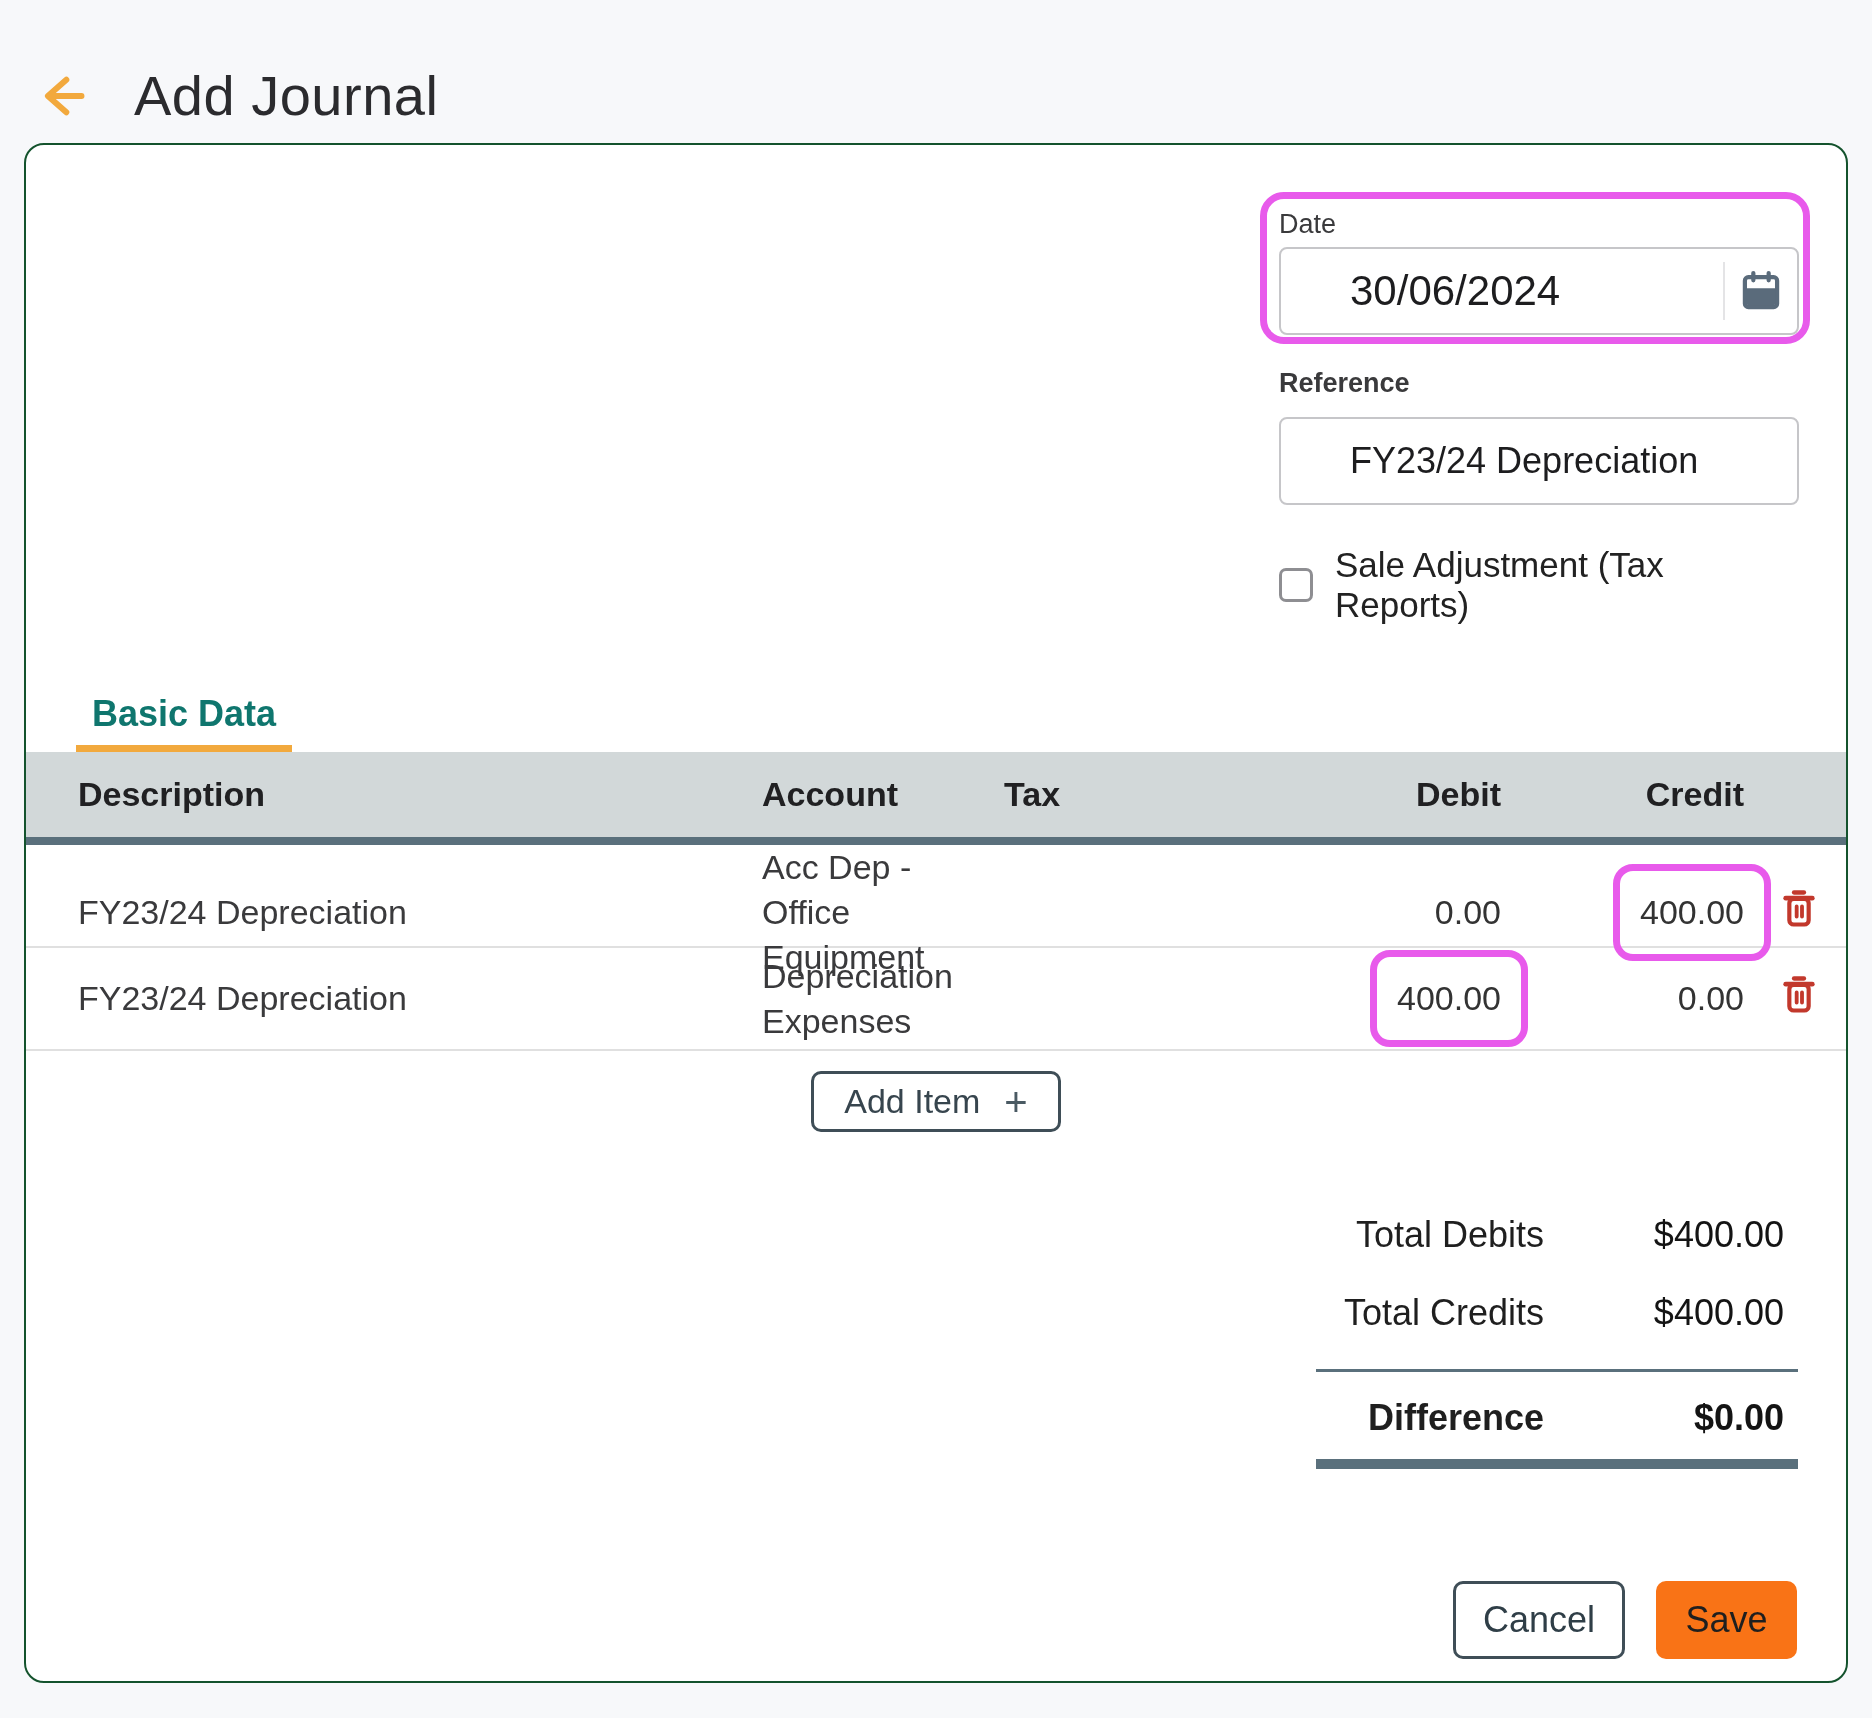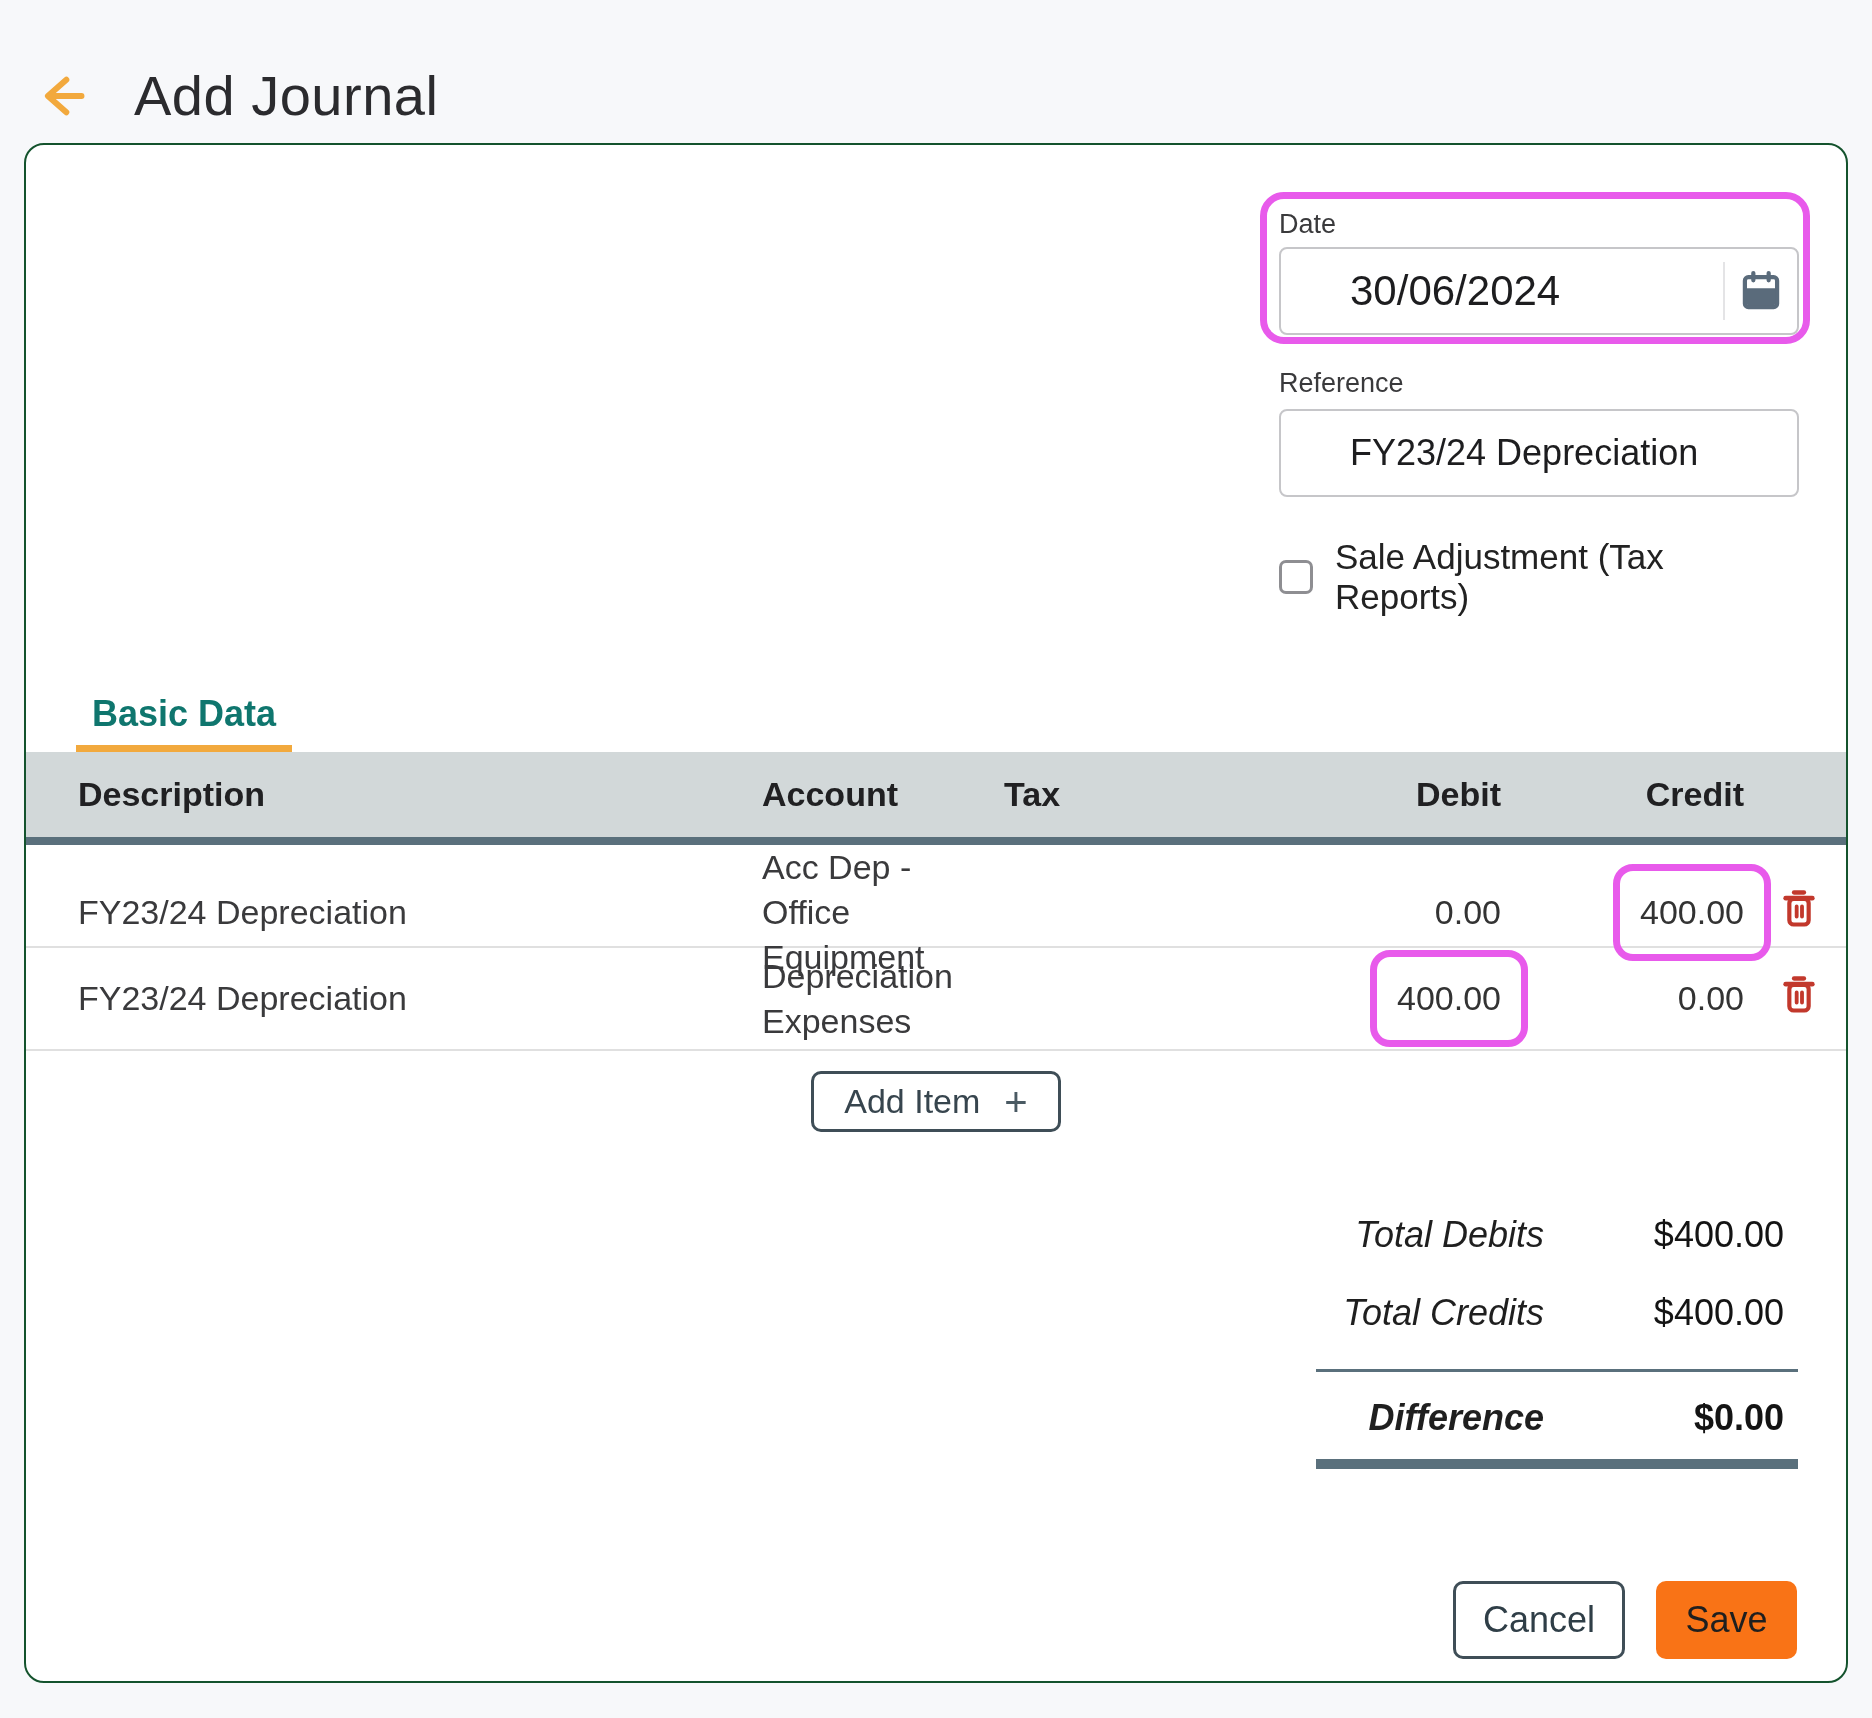--- a/index.html
+++ b/index.html
@@ -21,21 +21,21 @@
   .field-label { display:block; font-size:27px; line-height:32px; color:#3a3a3c; margin-bottom:7px; }
   .text-input { height:88px; width:100%; border:2px solid #c6c6c9; border-radius:8px;
     background:#fff; display:flex; align-items:center;padding-left:43px; }
   .input-value { padding-left:26px; font-size:36px; color:#1d1d1f; }
   .date-input .input-value { font-size:42px; }
   .cal-zone { margin-left:auto; width:74px; height:58px; border-left:2px solid #e4e4e6;
     display:flex; align-items:center; justify-content:center; }
   .annotation-box { position:absolute; left:-19px; right:-11px; top:-16px; bottom:-9px;
     border:7px solid #e85aeb; border-radius:24px; pointer-events:none; }
   .ref-group { margin-top:32px; }
-  .ref-group .field-label { margin-bottom:10px; }
+  .ref-group .field-label { margin-bottom:18px;font-weight:bold; }
   .checkbox-row { margin-top:40px; display:flex; align-items:center; gap:22px; }
   .checkbox { width:34px; height:34px; border:3px solid #8e8e92; border-radius:7px; background:#fff; cursor:pointer; flex:0 0 auto; }
   .checkbox-label { font-size:35px; color:#222; }
 
   
   .tabs-row { padding-top:548px; margin-left:50px; }
   .tab { display:inline-block; font-size:36px; font-weight:700; color:#0f766e;
     padding:0 16px 10px; border-bottom:7px solid #f2a93d; cursor:pointer; }
 
   
@@ -56,21 +56,21 @@
   
   .add-row { padding-top:20px; display:flex; justify-content:center; }
   .add-item-btn { display:flex; align-items:center; gap:24px; height:61px; padding:0 30px;
     background:#fff; border:3px solid #3f4e57; border-radius:10px; cursor:pointer;
     font-family:inherit; font-size:34px; color:#37454e; }
   .plus-glyph { font-size:40px; font-weight:400; color:#4a5a63; line-height:1; }
 
   
   .totals { margin:81px 48px 0 auto; width:482px; }
   .t-row { display:flex; align-items:center; height:44px; margin-bottom:34px; }
-  .t-label { width:228px; text-align:right; font-size:36px; color:#1f1f1f;font-style:italic; }
+  .t-label { width:228px; text-align:right; font-size:36px; color:#1f1f1f; }
   .t-value { flex:1; text-align:right; padding-right:14px; font-size:36px; color:#141414; }
   .t-div-thin { height:3px; background:#5a707c; margin:13px 0 0; }
   .t-row.diff { margin:24px 0 0; }
   .t-row.diff .t-label, .t-row.diff .t-value { font-weight:700; }
   .t-div-thick { height:10px; background:#5a707c; margin-top:19px; }
 
   
   .actions-row { margin-top:112px; display:flex; justify-content:flex-end; gap:31px; padding-right:49px; }
   .btn { height:78px; border-radius:10px; font-family:inherit; font-size:36px; cursor:pointer; }
   .btn-cancel { width:172px; background:#fff; border:3px solid #3f4e57; color:#2f3e47; }

